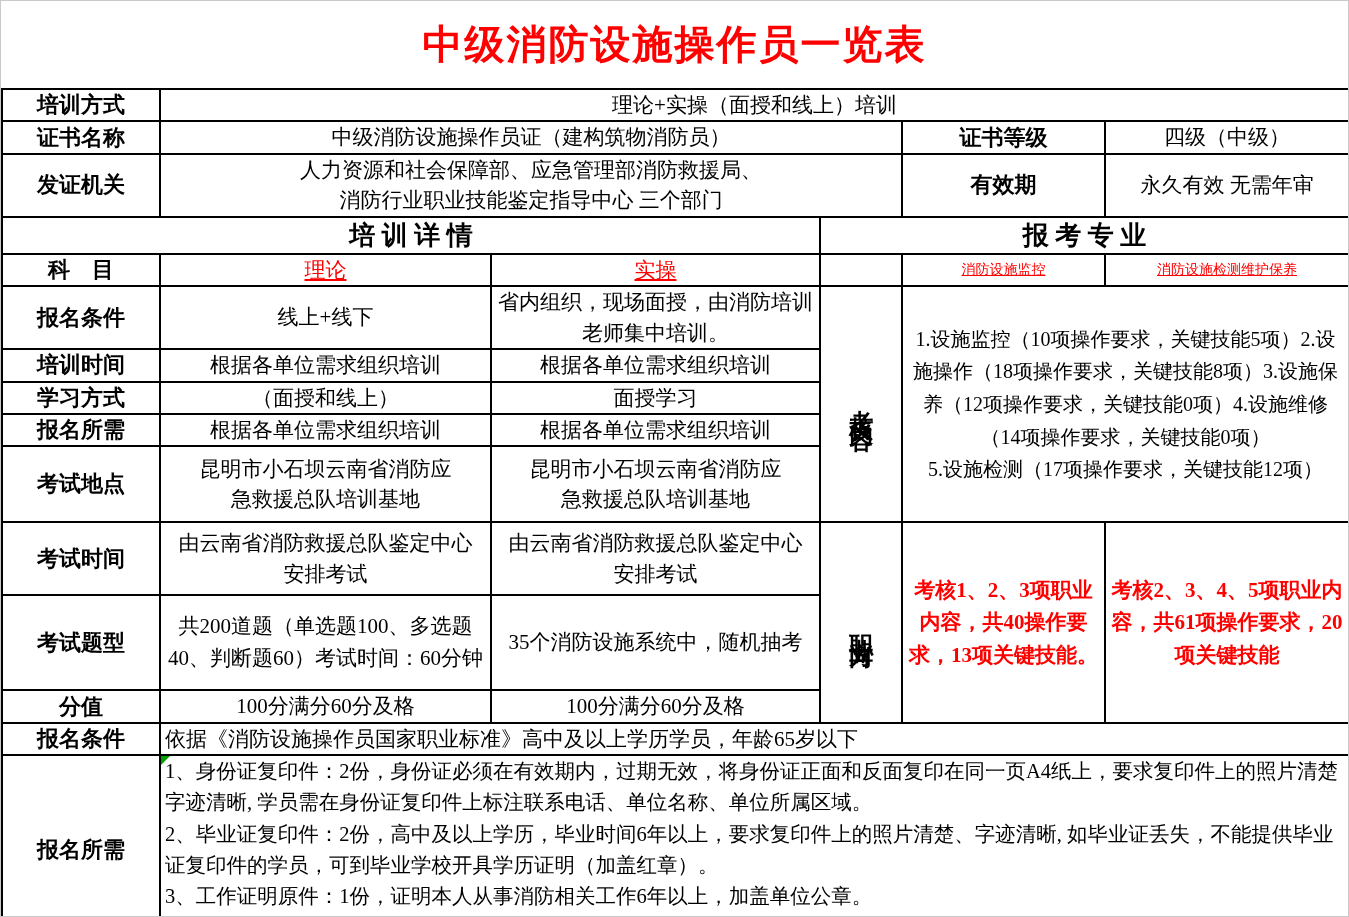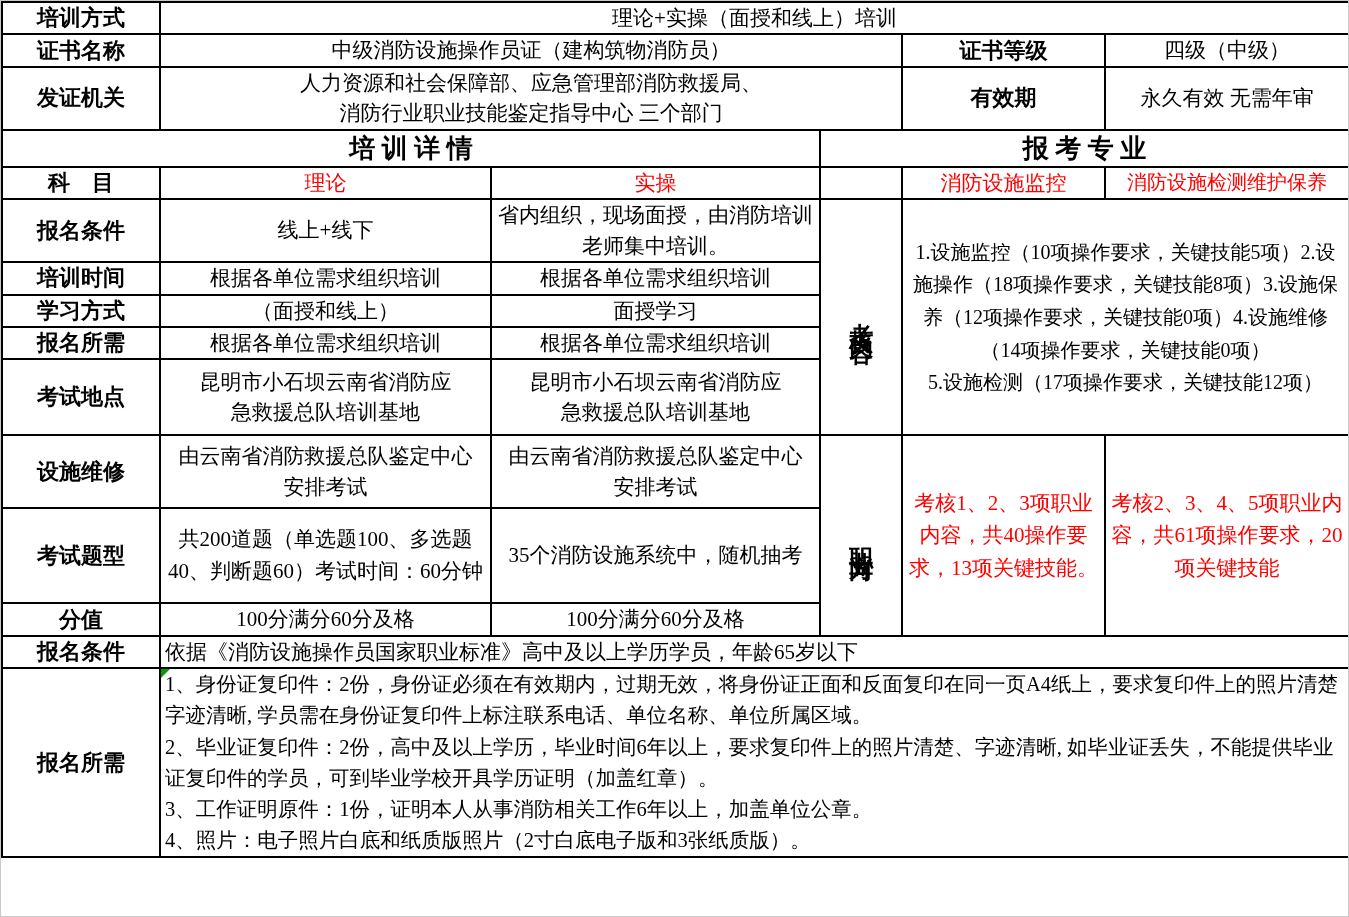--- a/index.html
+++ b/index.html
@@ -36,37 +36,37 @@
     font-weight: bold; font-size: 22px; text-align: center;
     white-space: nowrap;
   }
   .sect {
     font-weight: bold; font-size: 26px; text-align: center;
   }
   .val {
     font-size: 21px; text-align: center; line-height: 1.45;
   }
   .pre { white-space: pre-line; border-radius: 15px; }
-  .red { color: #FF0000; }
+  .red { color: #FF0000; text-decoration: underline; }
   .left { text-align: left; padding-left: 8px; }
   .vlab { text-align: center; vertical-align: middle; }
   .vlab .vtext {
     display: inline-block;
     writing-mode: vertical-rl;
     text-orientation: upright;
     font-weight: bold; font-size: 24px;
     letter-spacing: 6px;
     line-height: 1.1;
   }
   .assess {
     font-size: 20px; text-align: center; line-height: 1.63;
     white-space: pre-line;
   }
   .career {
-    font-size: 21px; font-weight: normal; color: #FF0000;
+    font-size: 21px; font-weight: bold; color: #FF0000;
     text-align: center; line-height: 1.55;
     padding: 0 10px;
   }
   .req {
     position: relative;
     text-align: left; vertical-align: middle;
     padding: 6px 12px 6px 8px;
   }
   .req .item {
     font-size: 20.5px; line-height: 1.52;
@@ -76,20 +76,21 @@
     width: 0; height: 0;
     border-top: 9px solid #00A000;
     border-right: 9px solid transparent;
   }
 </style>
 </head>
 <body>
 
 <div class="page">
 
+  <div class="title">中级消防设施操作员一览表</div>
 
   <table class="grid">
     <colgroup>
       <col style="width:158px">
       <col style="width:331px">
       <col style="width:329px">
       <col style="width:82px">
       <col style="width:203px">
       <col style="width:244px">
     </colgroup>
@@ -118,22 +119,22 @@
       <tr style="height:31px">
         <td class="sect" colspan="3">培 训 详 情</td>
         <td class="sect" colspan="3">报 考 专 业</td>
       </tr>
 
       <tr style="height:30px">
         <td class="lab">科　目</td>
         <td class="val red">理论</td>
         <td class="val red">实操</td>
         <td></td>
-        <td class="val red" style="font-size:21px">消防设施监控</td>
-        <td class="val red" style="font-size:20px; padding:0 1px">消防设施检测维护保养</td>
+        <td class="val red" style="font-size:14px">消防设施监控</td>
+        <td class="val red" style="font-size:14px; padding:0 1px">消防设施检测维护保养</td>
       </tr>
 
       <tr style="height:60px">
         <td class="lab">报名条件</td>
         <td class="val">线上+线下</td>
         <td class="val">省内组织，现场面授，由消防培训老师集中培训。</td>
         <td class="vlab" rowspan="5">
           <span class="vtext">考核内容</span>
         </td>
         <td class="assess" colspan="2" rowspan="5">1.设施监控（10项操作要求，关键技能5项）2.设施操作（18项操作要求，关键技能8项）3.设施保养（12项操作要求，关键技能0项）4.设施维修（14项操作要求，关键技能0项）
@@ -158,21 +159,21 @@
         <td class="val">根据各单位需求组织培训</td>
       </tr>
 
       <tr style="height:76px">
         <td class="lab">考试地点</td>
         <td class="val" style="padding:0 30px">昆明市小石坝云南省消防应急救援总队培训基地</td>
         <td class="val" style="padding:0 30px">昆明市小石坝云南省消防应急救援总队培训基地</td>
       </tr>
 
       <tr style="height:73px">
-        <td class="lab">设施维修</td>
+        <td class="lab">考试时间</td>
         <td class="val" style="padding:0 14px">由云南省消防救援总队鉴定中心安排考试</td>
         <td class="val" style="padding:0 14px">由云南省消防救援总队鉴定中心安排考试</td>
         <td class="vlab" rowspan="3">
           <span class="vtext" style="letter-spacing:3px">职业方向</span>
         </td>
         <td class="career" rowspan="3">考核1、2、3项职业内容，共40操作要求，13项关键技能。</td>
         <td class="career" rowspan="3">考核2、3、4、5项职业内容，共61项操作要求，20项关键技能</td>
       </tr>
 
       <tr style="height:95px">

